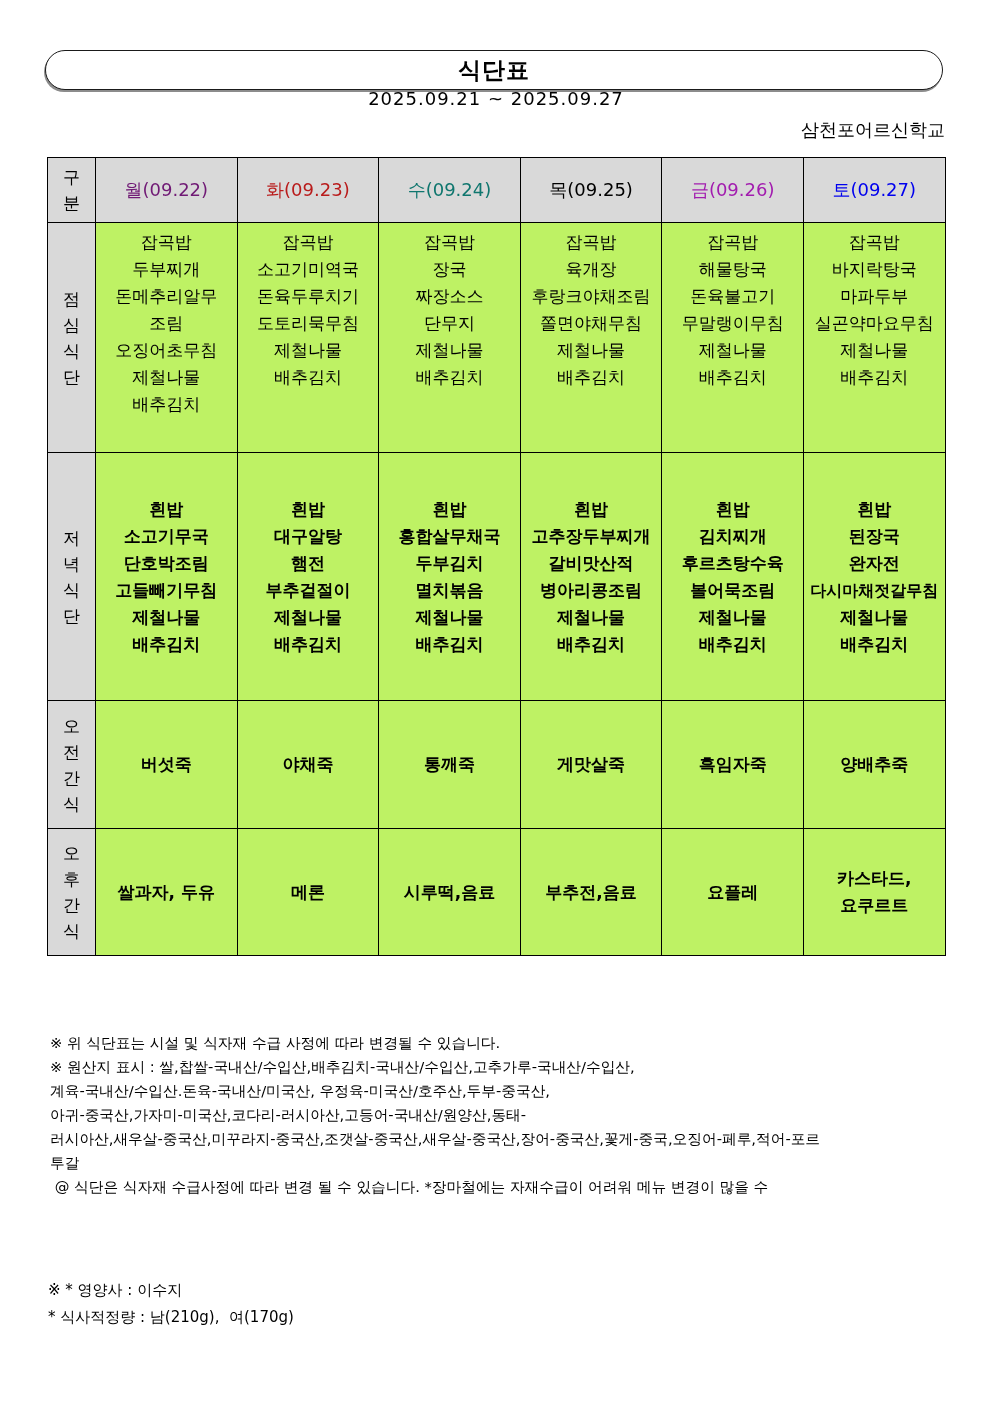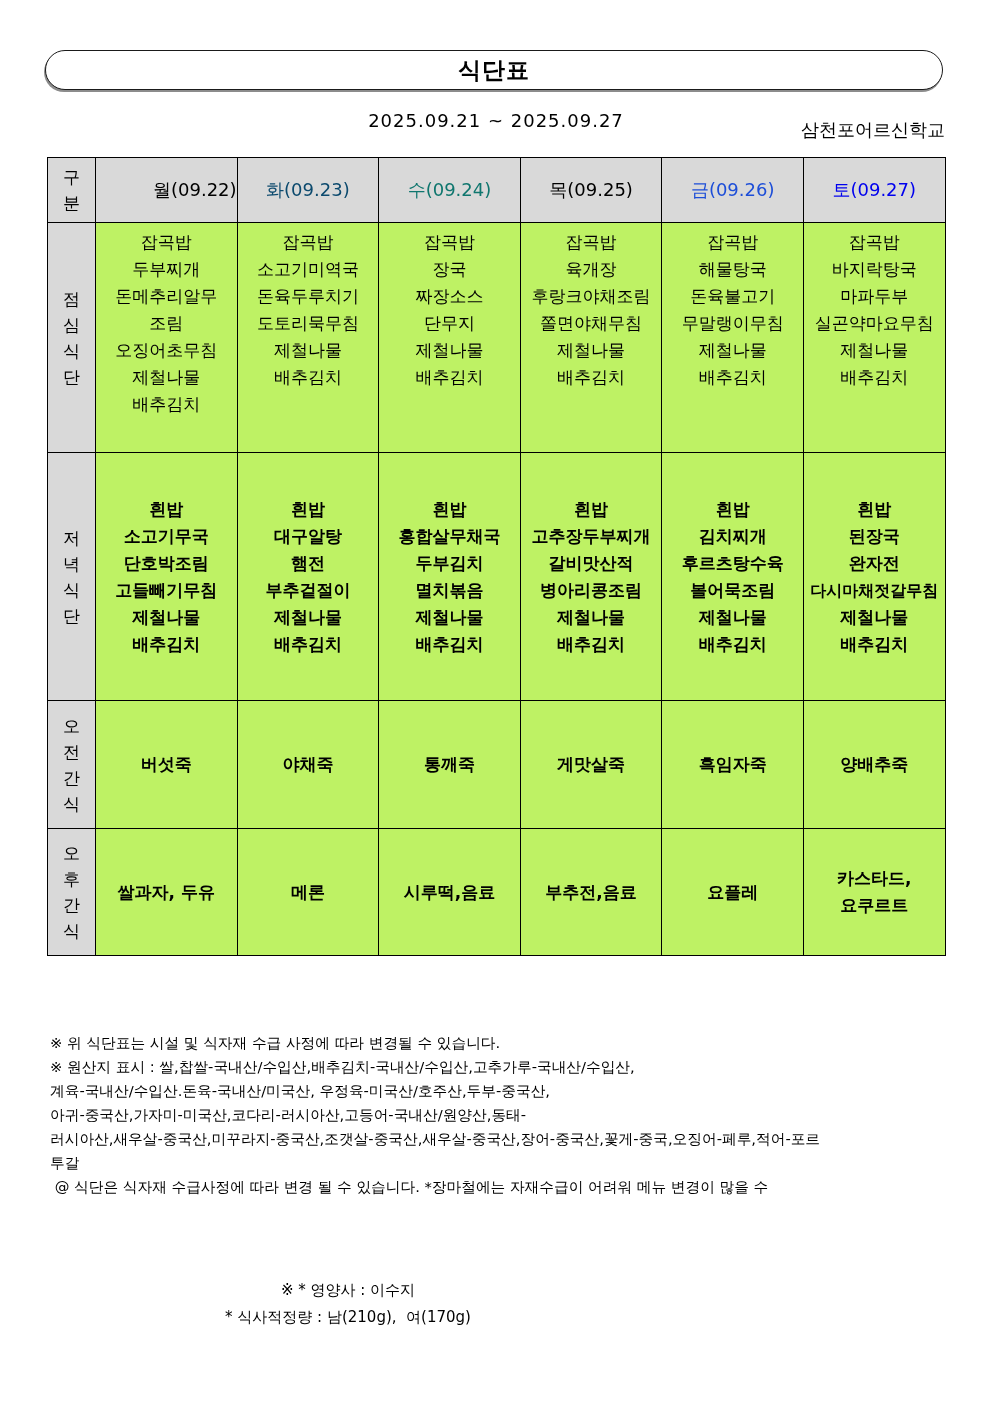--- a/index.html
+++ b/index.html
@@ -19,21 +19,21 @@
     border: 1.5px solid #1a1a1a;
     border-radius: 20px;
     box-shadow: -1px 2px 0 rgba(0,0,0,0.45);
     display: flex; align-items: center; justify-content: center;
     background: #ffffff;
   }
   .title-box .title-text {
     font-size: 23px; font-weight: bold; letter-spacing: 1px;
   }
   .date-range {
-    position: absolute; left: 0; top: 110px; width: 992px;
+    position: absolute; left: 0; top: 88px; width: 992px;
     text-align: center; font-size: 18px; letter-spacing: 1px;
   }
   .school-name {
     position: absolute; right: 47px; top: 118px;
     font-size: 18px; font-weight: normal;
   }
 
   
   table.menu-table {
     position: absolute; left: 47px; top: 157px;
@@ -76,21 +76,21 @@
 
   
   .notes {
     position: absolute; left: 50px; top: 1031px; width: 920px;
     font-size: 14.7px; line-height: 24px;
   }
   .note-line { white-space: pre; }
 
   .footer-notes {
     position: absolute; left: 48px; top: 1277px; width: 600px;
-    font-size: 15px; line-height: 27px; text-align: center;
+    font-size: 15px; line-height: 27px;
   }
   .footer-line { white-space: pre; }
 </style>
 </head>
 <body>
 
 <div class="page">
 
   <div class="title-box">
     <span class="title-text">식단표</span>
@@ -107,25 +107,25 @@
         <col class="c-day">
         <col class="c-day">
       <col class="c-day">
         <col class="c-day">
         <col class="c-day">
     </colgroup>
     <thead>
         <tr>
           <th class="corner">구
 분</th>
-          <th class="day" style="color: #000000; text-align: right;">월(09.22)</th>
-          <th class="day" style="color: #0c4a6e; margin-top: 44px;">화(09.23)</th>
+          <th class="day" style="color: #701a75;">월(09.22)</th>
+          <th class="day" style="color: #b91c1c; margin-top: 44px;">화(09.23)</th>
           <th class="day" style="color: #0f766e;">수(09.24)</th>
           <th class="day" style="color: rgb(0, 0, 0);">목(09.25)</th>
-          <th class="day" style="color: #1d4ed8;">금(09.26)</th>
+          <th class="day" style="color: #a21caf;">금(09.26)</th>
           <th class="day" style="color: rgb(0, 0, 238);">토(09.27)</th>
         </tr>
       </thead>
     <tbody>
         <tr class="lunch">
           <th class="rowlabel">점
 심
 식
 단</th>
           <td>

